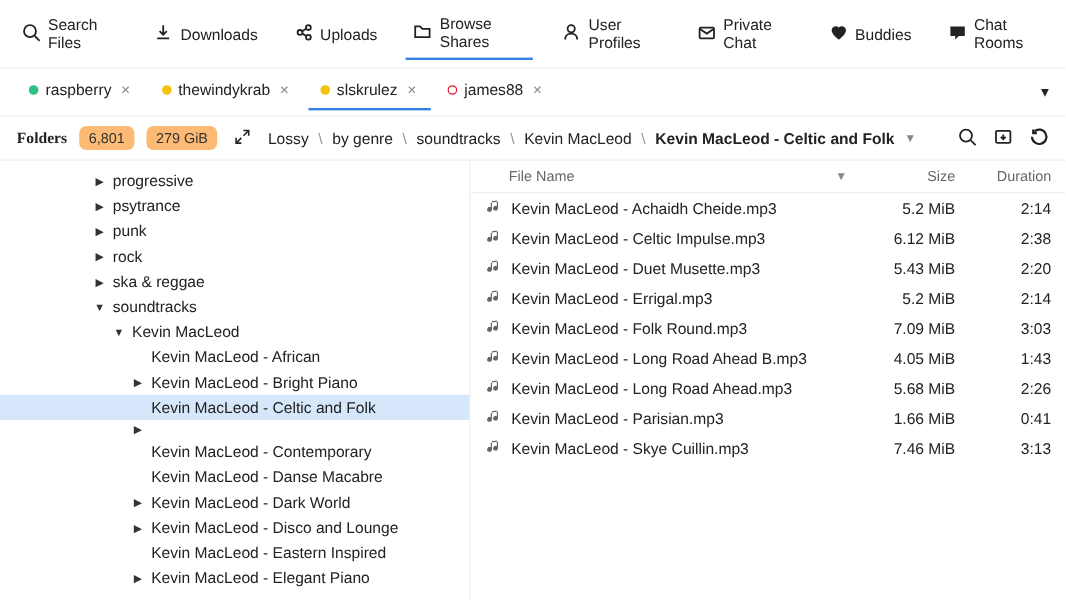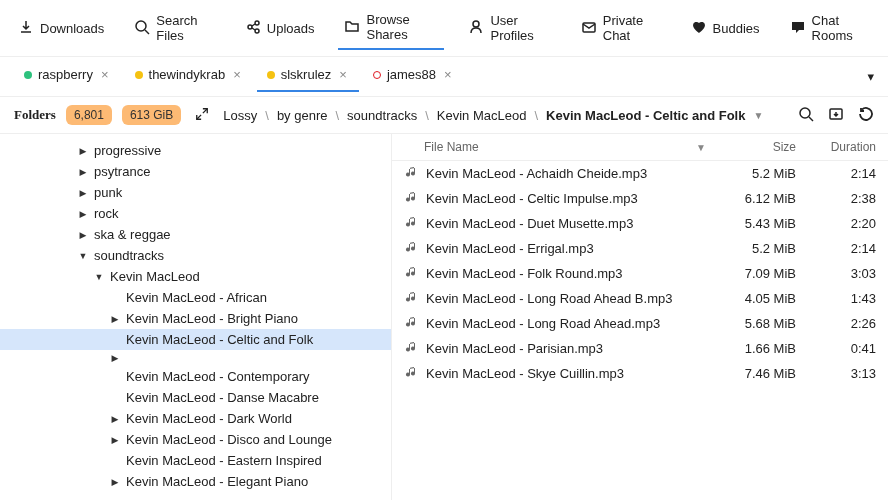--- a/index.html
+++ b/index.html
@@ -44,30 +44,30 @@
 .file-row .fsize { width: 90px; text-align: right; }
 .file-row .fdur { width: 80px; text-align: right; }
 .dropdown-arrow { color: #888; font-size: 10px; }
 </style>
 </head>
 <body>
 
 <div class="toolbar" id="toolbar">
     <div class="toolbar-btn">
       <span><svg viewBox="0 0 16 16" fill="none" stroke="currentColor" stroke-width="1.5">
-          <path d="M8 2v8M5 7l3 3 3-3M3 13h10"></path>
-        </svg></span>
-      <span>Downloads</span>
-    </div>
-    <div class="toolbar-btn">
-      <span><svg viewBox="0 0 16 16" fill="none" stroke="currentColor" stroke-width="1.5">
           <circle cx="7" cy="7" r="5"></circle>
           <path d="M11 11l4 4"></path>
         </svg></span>
       <span>Search Files</span>
+    </div>
+    <div class="toolbar-btn">
+      <span><svg viewBox="0 0 16 16" fill="none" stroke="currentColor" stroke-width="1.5">
+          <path d="M8 2v8M5 7l3 3 3-3M3 13h10"></path>
+        </svg></span>
+      <span>Downloads</span>
     </div>
     <div class="toolbar-btn">
       <span><svg viewBox="0 0 16 16" fill="none" stroke="currentColor" stroke-width="1.5">
           <circle cx="5" cy="8" r="2"></circle>
           <circle cx="12" cy="4" r="2"></circle>
           <circle cx="12" cy="12" r="2"></circle>
           <path d="M7 7l3-2M7 9l3 2"></path>
         </svg></span>
       <span>Uploads</span>
     </div>
@@ -123,21 +123,21 @@
     <div class="user-tab">
       <span class="dot red"></span>
       <span>james88</span>
       <span class="tab-close">×</span>
     </div>
     <span class="tab-expand">▾</span>
   </div>
 <div class="path-bar">
   <span class="path-label">Folders</span>
   <span class="badge">6,801</span>
-  <span class="badge">613 GiB</span>
+  <span class="badge">279 GiB</span>
   <span class="expand-ico">
     <svg width="14" height="14" viewBox="0 0 16 16" fill="none" stroke="currentColor" stroke-width="1.5">
         <path d="M2 9v5h5M14 7V2H9"></path>
         <path d="M2 14l5-5M14 2L9 7"></path>
       </svg>
   </span>
   <div class="crumbs" id="crumbs">
       <span class="crumb">Lossy</span>
       <span class="crumb-sep">\</span>
       <span class="crumb">by genre</span>

